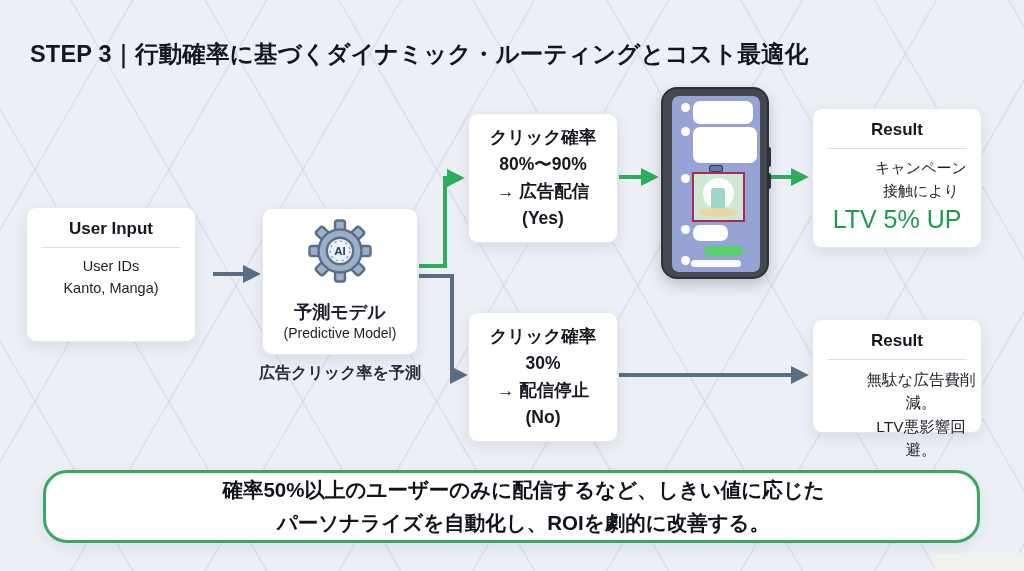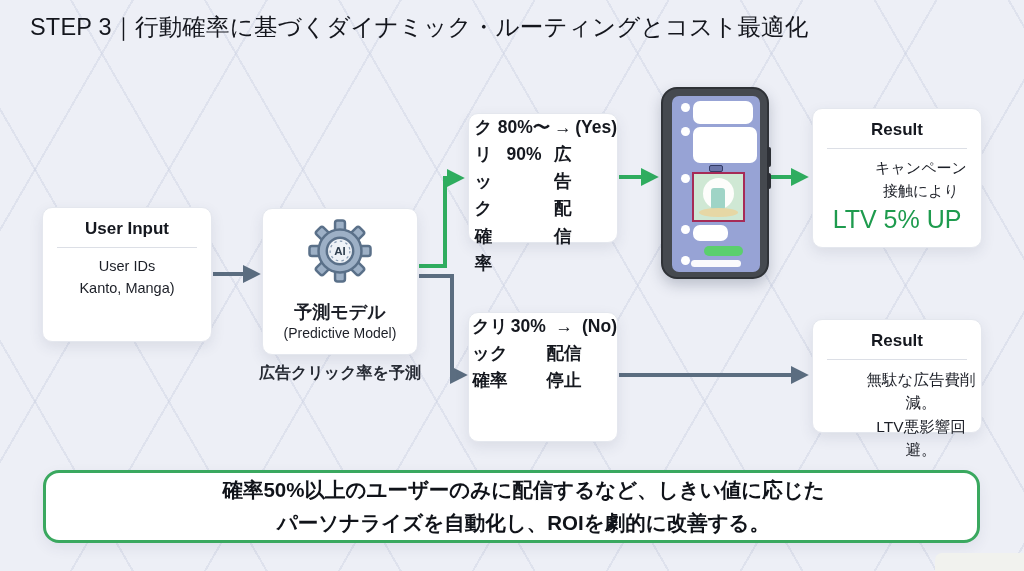--- a/index.html
+++ b/index.html
@@ -5,50 +5,50 @@
   html,body{margin:0;padding:0;}
   body{font-family:"Liberation Sans","DejaVu Sans",sans-serif;background:#e4e7ef;}
   .stage{
     position:relative;width:1024px;height:571px;overflow:hidden;
     background:
       repeating-linear-gradient(60deg, transparent 0 114px, rgba(199,205,223,.38) 114px 116px),
       repeating-linear-gradient(120deg, transparent 0 114px, rgba(199,205,223,.38) 114px 116px),
       #edeff6;
   }
   .page-title{
-    position:absolute;left:30px;top:11px;width:900px;
-    font-size:23.5px;font-weight:400;color:#14161d;letter-spacing:.2px;
+    position:absolute;left:30px;top:38px;width:900px;
+    font-size:23.5px;font-weight:700;color:#14161d;letter-spacing:.2px;
   }
   .card{
     position:absolute;background:#ffffff;border:1px solid #e4e7ee;border-radius:10px;
     box-shadow:0 5px 14px rgba(45,55,85,.10);text-align:center;color:#1c1f27;
     box-sizing:border-box;
   }
   .card-title{font-weight:700;font-size:17px;padding-top:11px;color:#15181f;}
   .card-divider{height:1px;background:#dcdfe6;margin:8px 14px;}
-  .ui-box{left:42px;top:207px;width:170px;height:135px;text-align:center;}
+  .ui-box{left:26px;top:207px;width:170px;height:135px;text-align:center;}
   .ui-body{font-size:14.5px;line-height:1.5;margin-top:4px;}
   .model-box{left:262px;top:208px;width:156px;height:147px;}
   .model-title{font-size:18px;font-weight:700;margin-top:12px;}
   .model-sub{font-size:14px;margin-top:1px;}
   .model-caption{
     position:absolute;left:252px;top:363px;width:176px;text-align:center;
     font-size:16px;font-weight:700;color:#262a33;
   }
-  .branch{left:468px;width:150px;height:130px;display:flex;
+  .branch{left:468px;width:150px;height:130px;display:flex;flex-direction:column;
     justify-content:center;font-size:17.5px;font-weight:700;line-height:1.55;color:#15181f;}
   .branch-yes{top:113px;}
   .branch-no{top:312px;}
   .result-yes{left:812px;top:108px;width:170px;height:140px;}
   .result-no{left:812px;top:319px;width:170px;height:114px;}
   .result-body{font-size:15px;line-height:1.5;margin-top:3px;margin-left:48px;}
   .ltv{font-size:25px;font-weight:400;color:#1e9b4e;margin-top:3px;}
   .banner{
     position:absolute;left:43px;top:470px;width:937px;height:73px;background:#fff;
-    border:3px solid #3aa85f;border-radius:16px;box-sizing:border-box;
+    border:3px solid #3aa85f;border-radius:24px;box-sizing:border-box;
     display:flex;flex-direction:column;justify-content:center;align-items:center;
     font-size:20.5px;font-weight:700;line-height:1.6;color:#101319;
     box-shadow:0 5px 14px rgba(45,55,85,.08);text-align:center;padding-left:24px;
   }
   
   .phone{position:absolute;left:661px;top:87px;width:108px;height:192px;
     background:#45494f;border:2px solid #2f3237;border-radius:16px;box-sizing:border-box;
     box-shadow:0 6px 14px rgba(40,50,80,.25);}
   .phone-btn{position:absolute;right:-4px;width:4px;background:#2c2f35;border-radius:2px;}
   .phone-btn.b1{top:58px;height:20px;}

